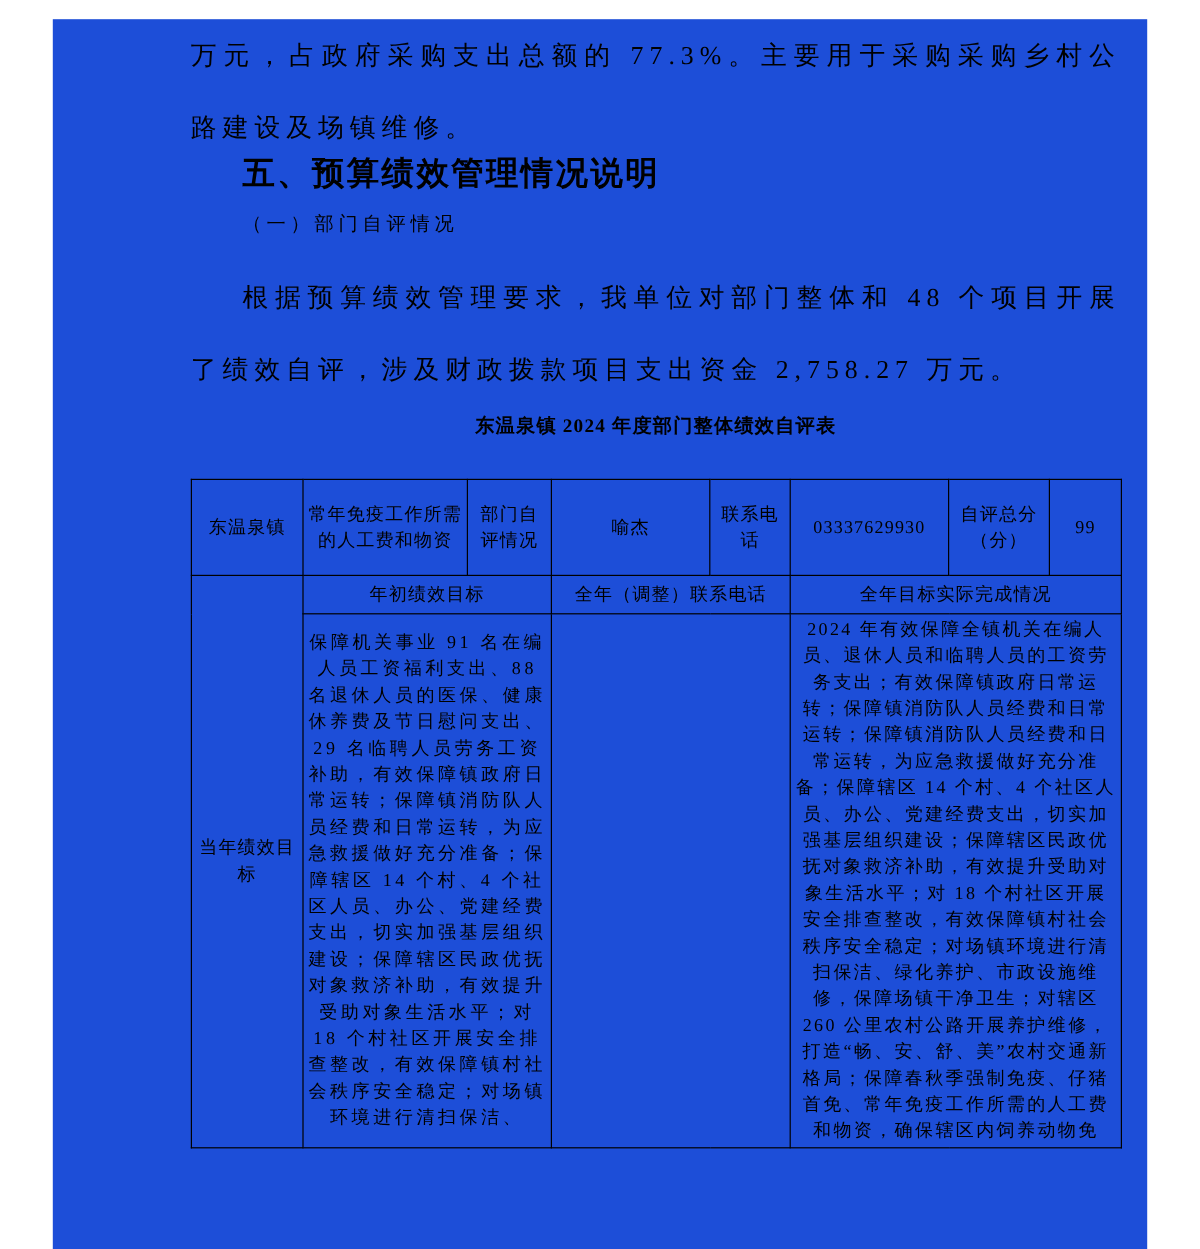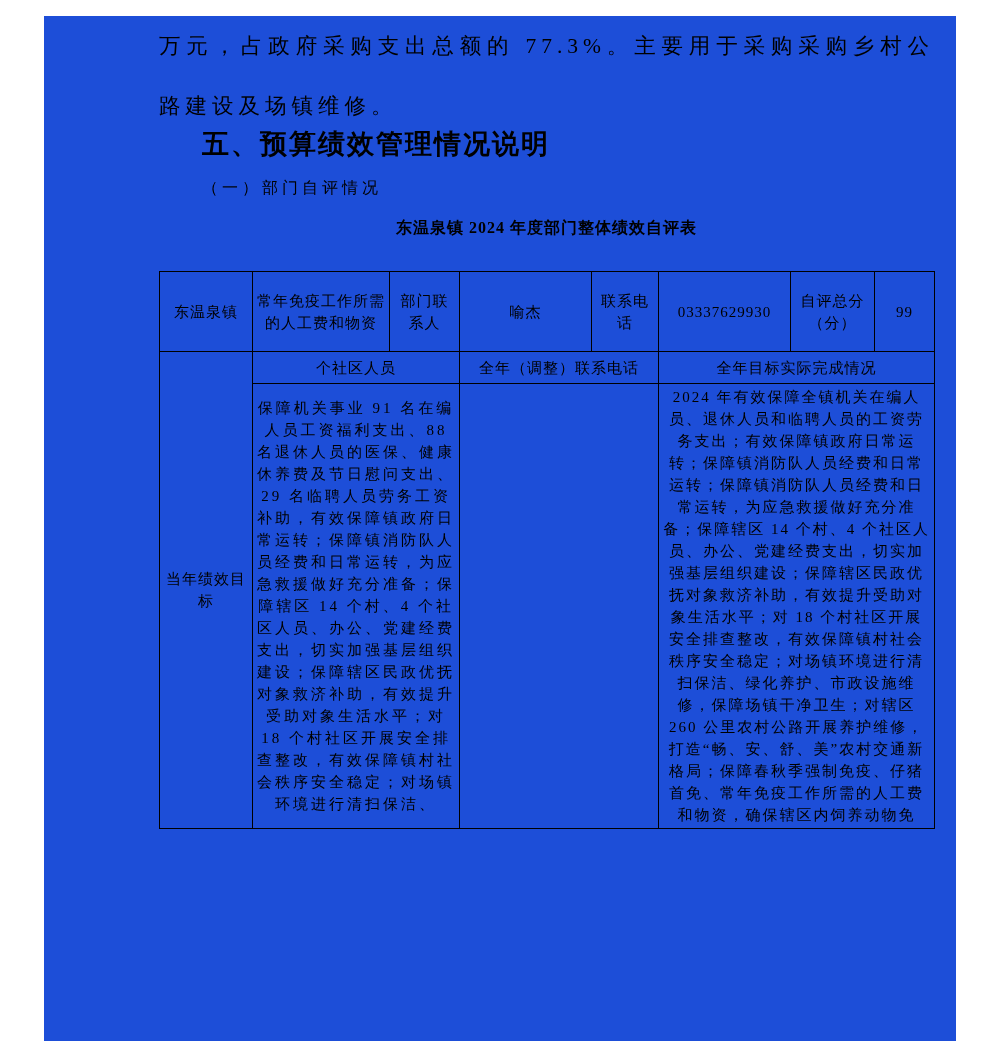--- a/index.html
+++ b/index.html
@@ -88,48 +88,49 @@
 
 <div class="page">
   <div class="content">
 
     <p class="para">万元，占政府采购支出总额的 77.3%。主要用于采购采购乡村公路建设及场镇维修。</p>
 
     <h2 class="section-heading">五、预算绩效管理情况说明</h2>
 
     <h3 class="subsection-heading">（一）部门自评情况</h3>
 
+    <p class="para indent para2">根据预算绩效管理要求，我单位对部门整体和 48 个项目开展了绩效自评，涉及财政拨款项目支出资金 2,758.27 万元。</p>
 
     <h1 class="table-title">东温泉镇 2024 年度部门整体绩效自评表</h1>
 
     <table class="perf">
       <colgroup>
         <col style="width:93px">
         <col style="width:137px">
         <col style="width:70px">
         <col style="width:132px">
         <col style="width:67px">
         <col style="width:132px">
         <col style="width:84px">
         <col style="width:60px">
       </colgroup>
       <tbody>
         <tr class="info-row">
           <td>东温泉镇</td>
           <td>常年免疫工作所需的人工费和物资</td>
-          <td>部门联系人</td>
+          <td>部门自评情况</td>
           <td>喻杰</td>
           <td>联系电话</td>
           <td class="num">03337629930</td>
           <td>自评总分（分）</td>
           <td class="num">99</td>
         </tr>
         <tr class="goal-header-row">
           <td rowspan="2">当年绩效目标</td>
-          <td colspan="2">个社区人员</td>
+          <td colspan="2">年初绩效目标</td>
           <td colspan="2">全年（调整）联系电话</td>
           <td colspan="3">全年目标实际完成情况</td>
         </tr>
         <tr class="goal-body-row">
           <td colspan="2" class="goal-text initial">保障机关事业 91 名在编人员工资福利支出、88 名退休人员的医保、健康休养费及节日慰问支出、29 名临聘人员劳务工资补助，有效保障镇政府日常运转；保障镇消防队人员经费和日常运转，为应急救援做好充分准备；保障辖区 14 个村、4 个社区人员、办公、党建经费支出，切实加强基层组织建设；保障辖区民政优抚对象救济补助，有效提升受助对象生活水平；对 18 个村社区开展安全排查整改，有效保障镇村社会秩序安全稳定；对场镇环境进行清扫保洁、</td>
           <td colspan="2" class="goal-text"></td>
           <td colspan="3" class="goal-text actual">2024 年有效保障全镇机关在编人员、退休人员和临聘人员的工资劳务支出；有效保障镇政府日常运转；保障镇消防队人员经费和日常运转；保障镇消防队人员经费和日常运转，为应急救援做好充分准备；保障辖区 14 个村、4 个社区人员、办公、党建经费支出，切实加强基层组织建设；保障辖区民政优抚对象救济补助，有效提升受助对象生活水平；对 18 个村社区开展安全排查整改，有效保障镇村社会秩序安全稳定；对场镇环境进行清扫保洁、绿化养护、市政设施维修，保障场镇干净卫生；对辖区 260 公里农村公路开展养护维修，打造“畅、安、舒、美”农村交通新格局；保障春秋季强制免疫、仔猪首免、常年免疫工作所需的人工费和物资，确保辖区内饲养动物免</td>
         </tr>
       </tbody>
     </table>

